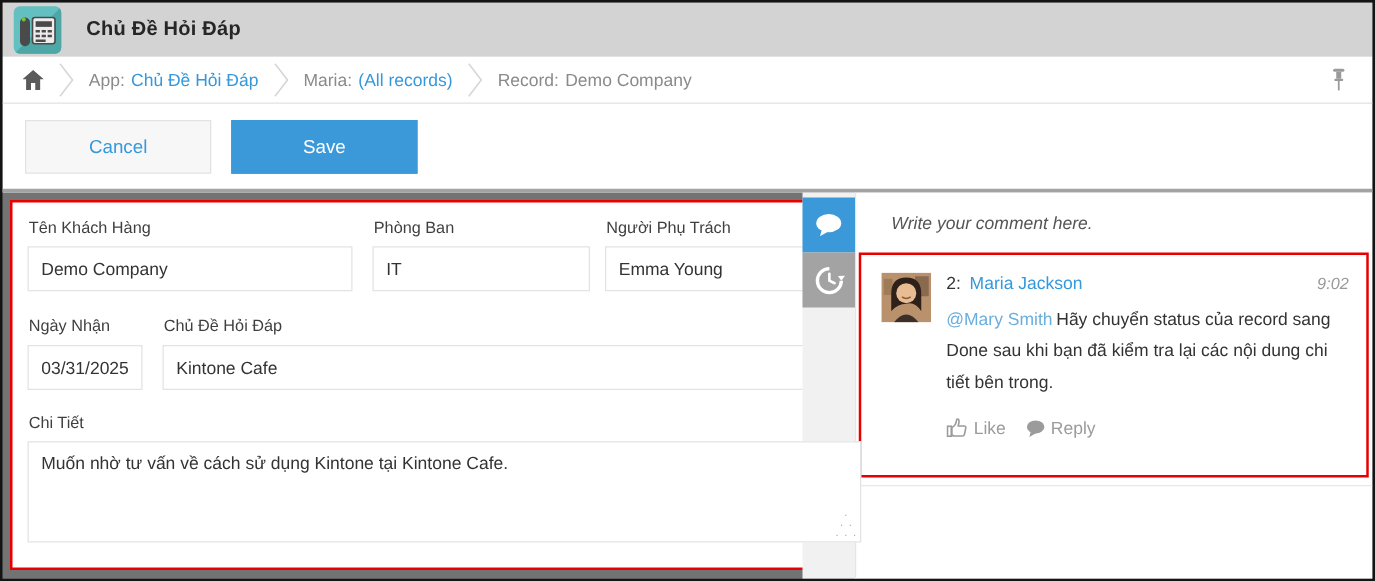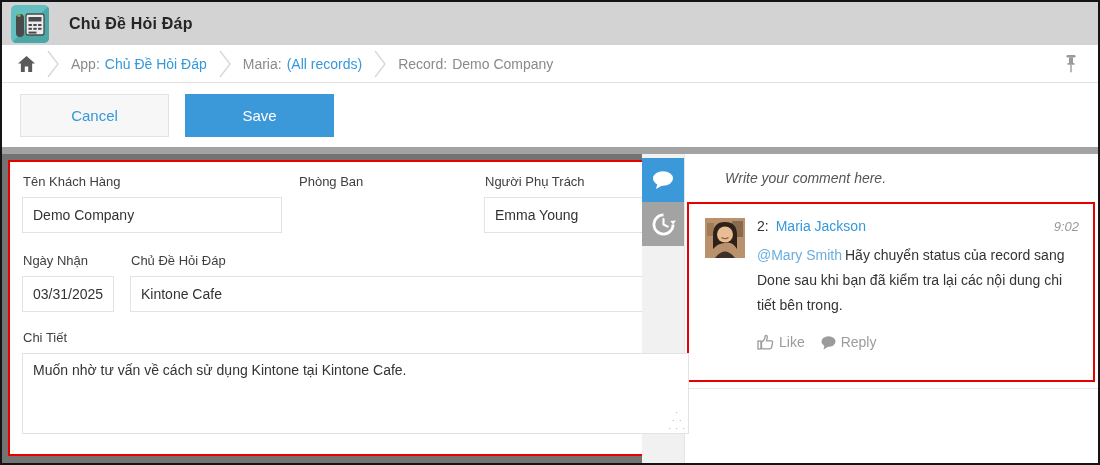--- a/index.html
+++ b/index.html
@@ -20,21 +20,21 @@
   
   .breadcrumb{ height:38px; background:#fff; border-bottom:1px solid #e2e2e2;
                display:flex; align-items:center; padding:0 16px; font-size:14px; }
   .crumb-sep{ margin:0 12px; display:flex; align-items:center; }
   .crumb-label{ color:#8a8a8a; margin-right:5px; }
   .crumb-link{ color:#3498db; cursor:pointer; }
   .crumb-current{ color:#8a8a8a; }
   .pin{ margin-left:auto; cursor:pointer; display:flex; align-items:center; padding:4px; }
 
   
-  .toolbar{ height:71px; background:#fff; border-bottom:7px solid #a3a3a3;
+  .toolbar{ height:71px; background:#fff; border-bottom:3px solid #a3a3a3;
             display:flex; align-items:center; padding:0 18px; gap:16px; }
   .btn{ width:149px; height:43px; font-size:15px; display:flex; align-items:center;
         justify-content:center; cursor:pointer; font-family:inherit; }
   .btn-cancel{ background:#f7f7f7; border:1px solid #e3e3e3; color:#3498db; }
   .btn-save{ background:#3b99d9; border:1px solid #3b99d9; color:#fff; }
 
   
   .main{ display:flex; height:309px; }
 
   
@@ -60,21 +60,21 @@
   
   .tab-strip{ width:42px; flex:0 0 auto; background:#f1f1f1; padding-top:4px; }
   .side-tab{ width:42px; height:44px; display:flex; align-items:center; justify-content:center;
              cursor:pointer; }
   .tab-comments{ background:#3b99d9; }
   .tab-history{ background:#a3a3a3; }
 
   
   .comment-panel{ flex:1; background:#fff; border-left:1px solid #e5e5e5; display:flex;
                   flex-direction:column; }
-  .comment-input{ height:48px; display:flex; align-items:center; padding-left:40px;
+  .comment-input{ height:48px; display:flex; align-items:center; padding-left:28px;
                   font-style:italic; font-size:14px; color:#555; cursor:text; }
   .comment-card{ margin:0 3px 0 2px; border:2px solid #e80000; background:#fff;
                  padding:14px 14px 14px 16px; display:flex; gap:12px; height:180px; }
   .avatar{ width:40px; height:40px; flex:0 0 auto; overflow:hidden; }
   .c-content{ flex:1; min-width:0; }
   .c-head{ display:flex; align-items:baseline; }
   .c-number{ font-size:14px; color:#333; margin-right:7px; }
   .c-author{ font-size:14px; color:#3498db; cursor:pointer; }
   .c-time{ margin-left:auto; font-size:13px; color:#999; font-style:italic; }
   .c-body{ margin-top:9px; font-size:14px; line-height:25px; color:#333; }
@@ -156,20 +156,21 @@
     <div class="form-region">
       <div class="form-box">
 
         <div class="f-row">
           <div class="fg-1">
             <label class="f-label">Tên Khách Hàng</label>
             <input class="f-input" type="text" value="Demo Company" style="">
           </div>
           <div class="fg-2">
             <label class="f-label">Phòng Ban</label>
+            <input class="f-input" type="text" value="IT" style="">
           </div>
           <div class="fg-3">
             <label class="f-label">Người Phụ Trách</label>
             <input class="f-input" type="text" value="Emma Young" style="">
           </div>
         </div>
 
         <div class="f-row row-2">
           <div class="fg-date">
             <label class="f-label">Ngày Nhận</label>

